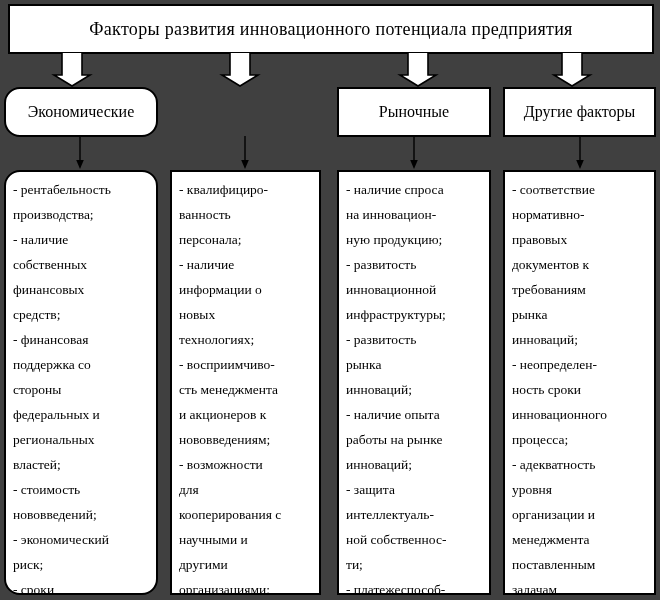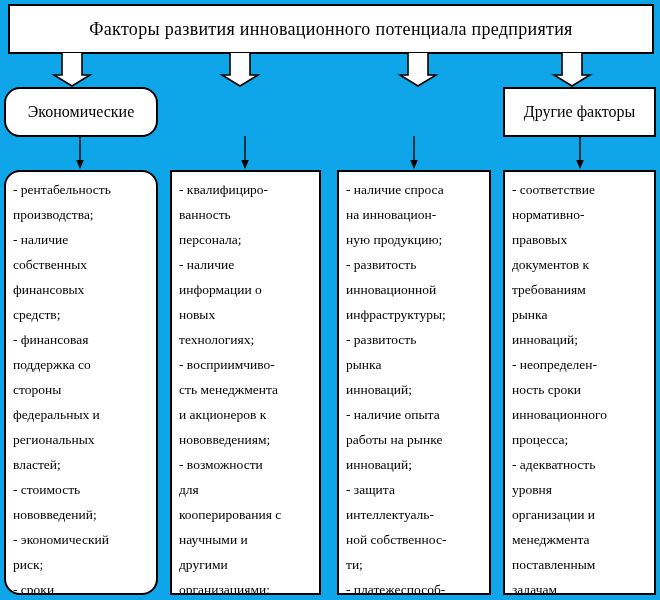--- a/index.html
+++ b/index.html
@@ -4,21 +4,21 @@
 <style>
   html, body {
     margin: 0;
     padding: 0;
     background: #ffffff;
   }
   .canvas {
     position: relative;
     width: 660px;
     height: 600px;
-    background: #0ea5e9;
+    background: #404040;
     font-family: "Liberation Serif", "DejaVu Serif", serif;
     color: #000000;
     overflow: hidden;
     text-decoration: underline;
   }
   .box {
     position: absolute;
     border: 2px solid #000000;
     background: #ffffff;
     box-sizing: border-box;
@@ -92,20 +92,21 @@
     <path d="M12 0 L12 22 L4 22 L22 33 L40 22 L32 22 L32 0" fill="#ffffff" stroke="#000000" stroke-width="1.6"></path>
   </svg>
   <svg class="block-arrow ba-3" viewBox="0 0 44 34">
     <path d="M12 0 L12 22 L4 22 L22 33 L40 22 L32 22 L32 0" fill="#ffffff" stroke="#000000" stroke-width="1.6"></path>
   </svg>
   <svg class="block-arrow ba-4" viewBox="0 0 44 34">
     <path d="M12 0 L12 22 L4 22 L22 33 L40 22 L32 22 L32 0" fill="#ffffff" stroke="#000000" stroke-width="1.6"></path>
   </svg>
 
   <div class="box cat-box cat-1">Экономические</div>
+  <div class="box cat-box cat-3">Рыночные</div>
   <div class="box cat-box cat-4">Другие факторы</div>
 
   <svg class="thin-arrow ta-1" viewBox="0 0 12 34">
     <line x1="6" y1="0" x2="6" y2="25" stroke="#000000" stroke-width="1.4"></line>
     <path d="M6 33 L2.2 24 L9.8 24 Z" fill="#000000"></path>
   </svg>
   <svg class="thin-arrow ta-2" viewBox="0 0 12 34">
     <line x1="6" y1="0" x2="6" y2="25" stroke="#000000" stroke-width="1.4"></line>
     <path d="M6 33 L2.2 24 L9.8 24 Z" fill="#000000"></path>
   </svg>

